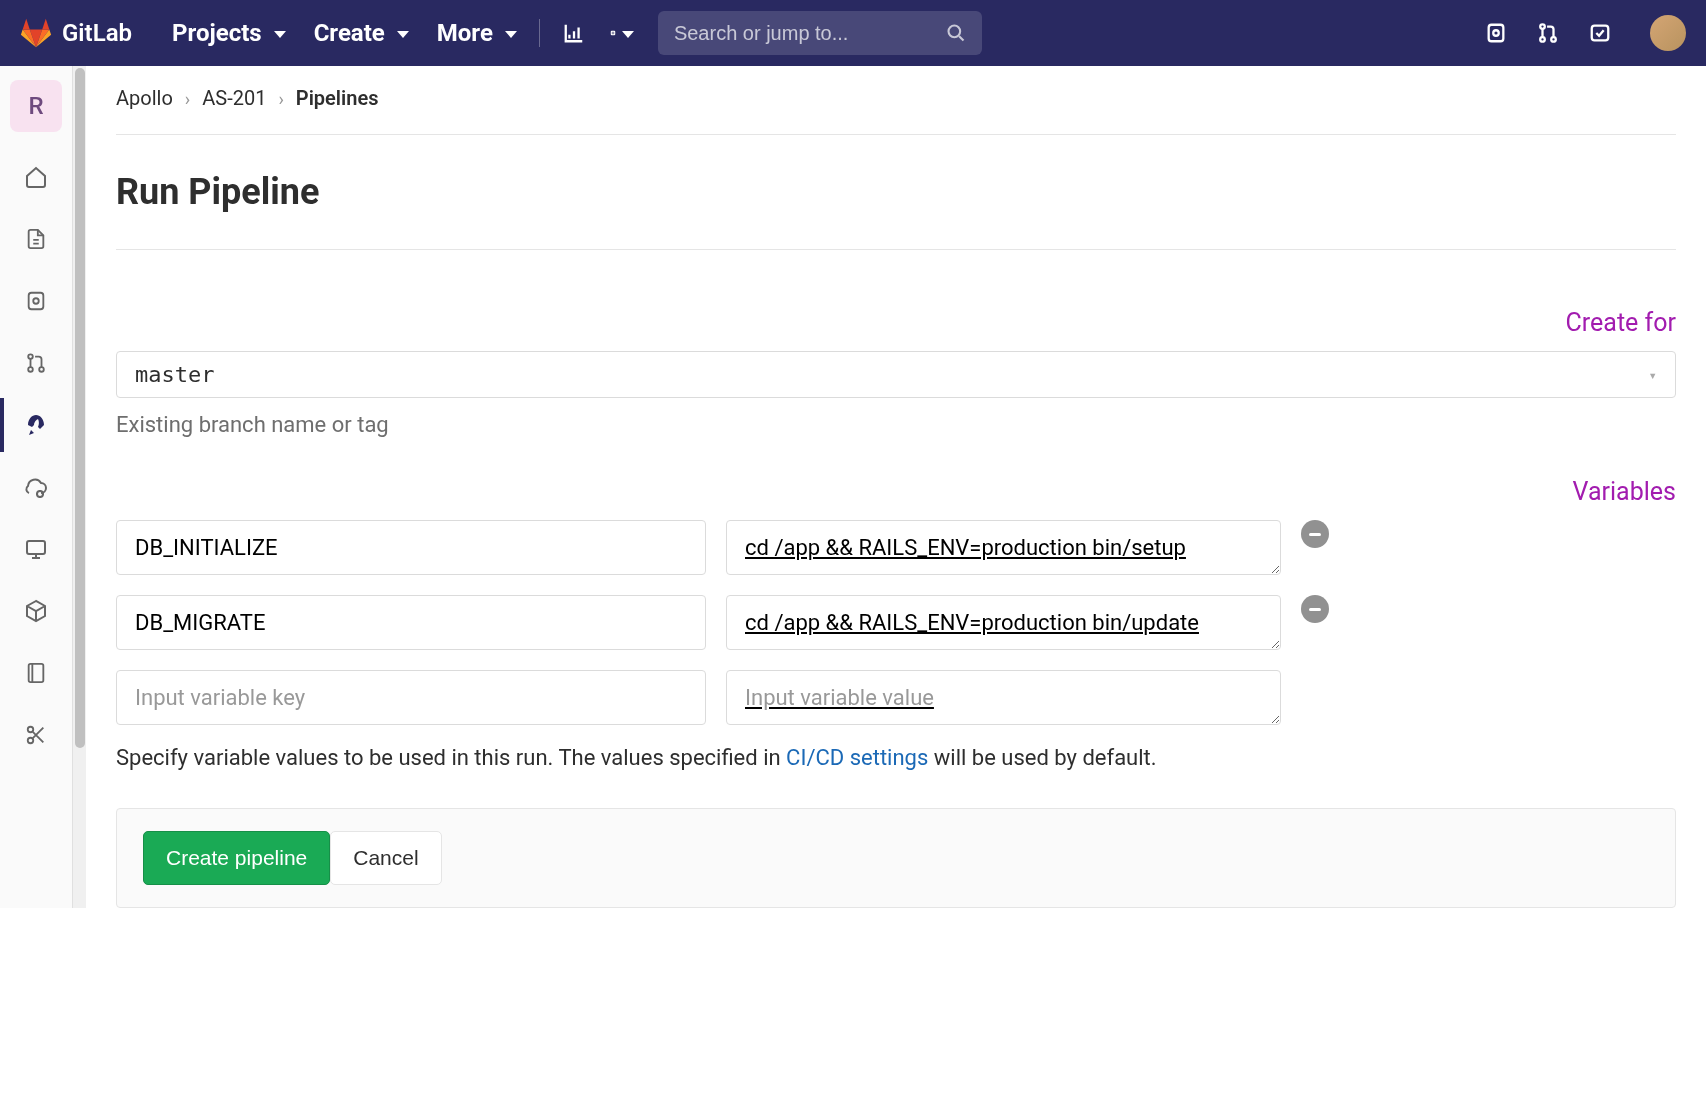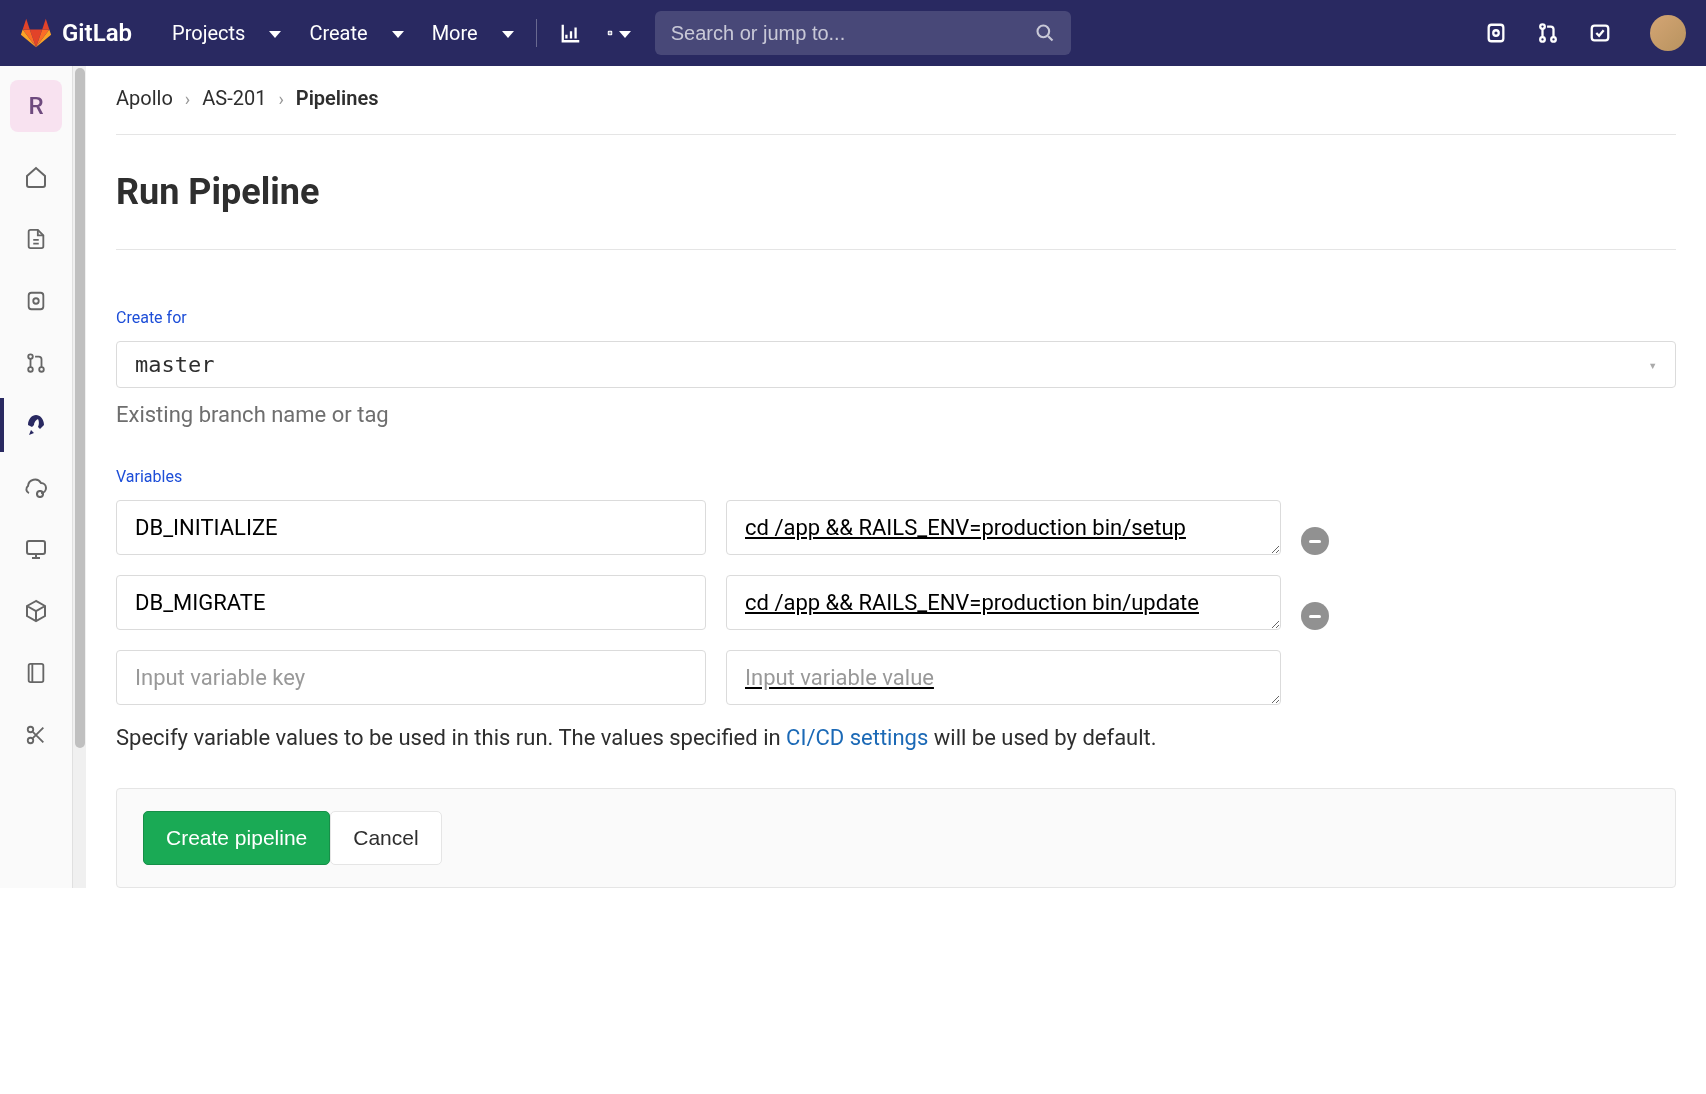--- a/index.html
+++ b/index.html
@@ -33,25 +33,25 @@
       width: 32px;
       height: 32px;
     }
     .nav-items {
       display: flex;
       gap: 28px;
       align-items: center;
     }
     .nav-item {
       color: white;
-      font-size: 20px;
-      font-weight: 400;
-      display: flex;
-      align-items: center;
-      gap: 24px;
+      font-size: 24px;
+      font-weight: 700;
+      display: flex;
+      align-items: center;
+      gap: 12px;
       cursor: pointer;
     }
     .chevron-down {
       width: 0;
       height: 0;
       border-left: 6px solid transparent;
       border-right: 6px solid transparent;
       border-top: 7px solid white;
       margin-top: 3px;
     }
@@ -72,21 +72,21 @@
     }
     .header-icon-group {
       display: flex;
       gap: 24px;
       align-items: center;
     }
     .search-box {
       background: rgba(255,255,255,0.15);
       border-radius: 6px;
       height: 44px;
-      width: 416px;
+      width: 324px;
       display: flex;
       align-items: center;
       padding: 0 16px;
       margin-left: 24px;
     }
     .search-input {
       background: transparent;
       border: none;
       color: white;
       font-size: 20px;
@@ -194,24 +194,25 @@
       font-size: 36px;
       font-weight: 700;
       padding: 36px 0;
       border-bottom: 1px solid #e5e5e5;
     }
     
     .form-section {
       padding-top: 58px;
     }
     .form-label {
-      font-size: 16px;
-      color: #1d4ed8;
+      font-size: 25px;
+      color: #a21caf;
       margin-bottom: 14px;
       display: block;
+      text-align: right;
     }
     .select-box {
       width: 100%;
       height: 47px;
       border: 1px solid #dbdbdb;
       border-radius: 4px;
       padding: 0 18px;
       font-size: 22px;
       font-family: "SF Mono", Monaco, monospace;
       display: flex;
@@ -230,21 +231,21 @@
       color: #6e6e6e;
     }
     
     .variables-section {
       margin-top: 40px;
     }
     .variable-row {
       display: flex;
       gap: 20px;
       margin-bottom: 20px;
-      align-items: flex-end;
+      align-items: flex-start;
     }
     .var-input {
       border: 1px solid #dbdbdb;
       border-radius: 4px;
       padding: 14px 18px;
       font-size: 22px;
       font-family: inherit;
       outline: none;
     }
     .var-key {

